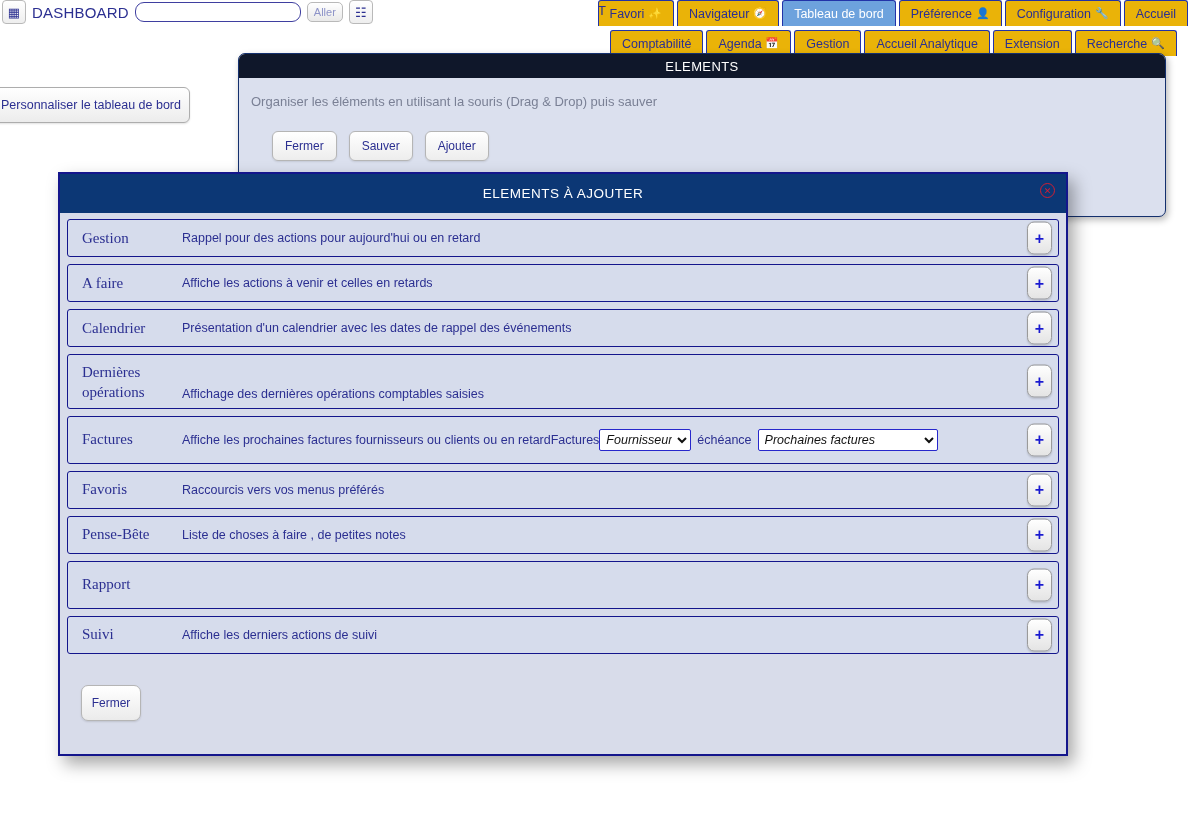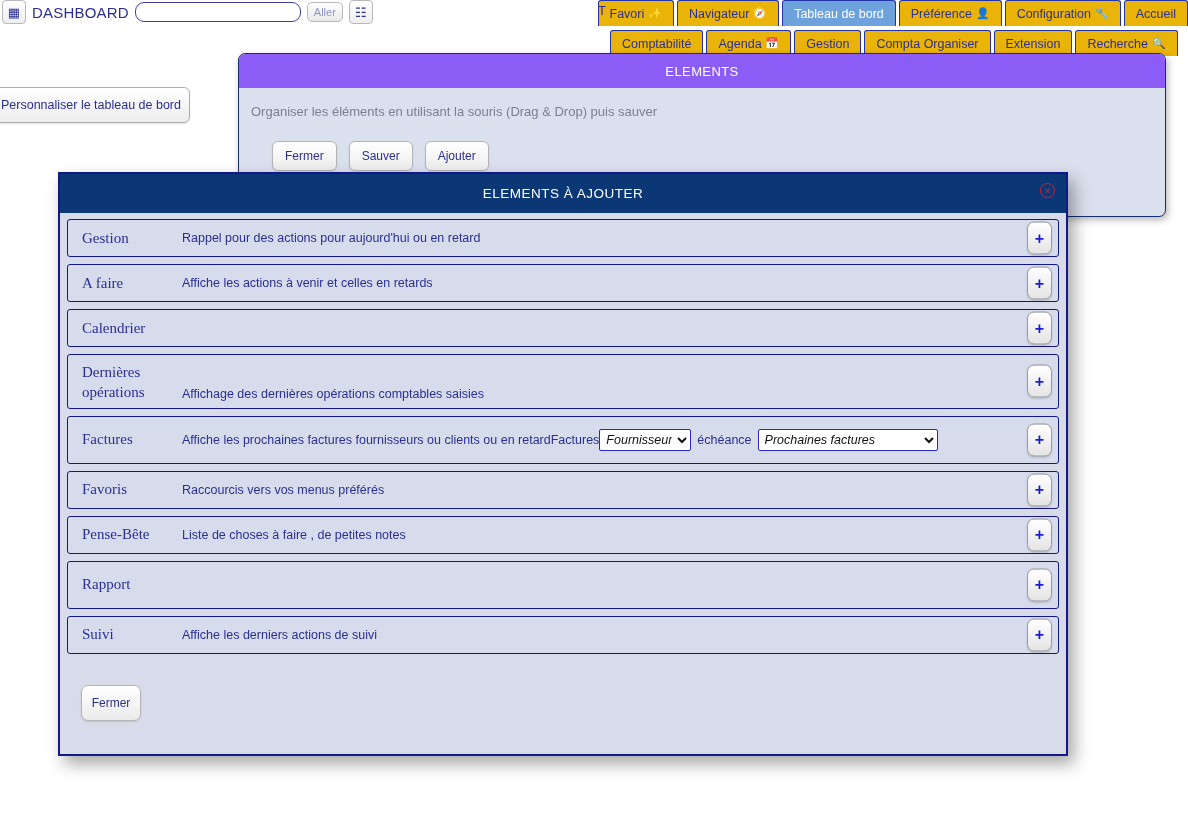--- a/index.html
+++ b/index.html
@@ -129,22 +129,22 @@
     top: 53px;
     width: 926px;
     height: 162px;
     border: 1px solid #14306e;
     border-radius: 7px;
     background: #dbe0ee;
     box-shadow: 2px 3px 7px rgba(0,0,0,.28);
     overflow: hidden;
   }
   #panel-elements .phead {
-    height: 34px;
-    background: #8b5cf6;
+    height: 24px;
+    background: #0f172a;
     color: #ffffff;
     font-size: 13px;
     display: flex;
     align-items: center;
     justify-content: center;
     letter-spacing: .4px;
   }
   #panel-elements .pbody {
     padding: 16px 0 0 8px;
   }
@@ -334,21 +334,21 @@
       <span>Comptabilité</span>
     </div>
     <div class="tab">
       <span>Agenda</span>
       <span class="tico">📅</span>
     </div>
     <div class="tab">
       <span>Gestion</span>
     </div>
     <div class="tab">
-      <span>Compta Organiser</span>
+      <span>Accueil Analytique</span>
     </div>
     <div class="tab">
       <span>Extension</span>
     </div>
     <div class="tab">
       <span>Recherche</span>
       <span class="tico">🔍</span>
     </div>
   </div>
 </div>
@@ -386,20 +386,23 @@
     <div class="el-row">
       <div class="el-name">A faire</div>
       <div class="el-desc">
           <span class="lbl">Affiche les actions à venir et celles en retards</span>
         </div>
       <button class="plus-btn">+</button>
     </div>
 
     <div class="el-row">
       <div class="el-name">Calendrier</div>
+      <div class="el-desc">
+          <span class="lbl">Présentation d'un calendrier avec les dates de rappel des événements</span>
+        </div>
       <button class="plus-btn">+</button>
     </div>
 
     <div class="el-row" style="min-height:54px;">
       <div class="el-name" style="align-self:flex-start;margin-top:2px;width:100px;">Dernières opérations</div>
       <div class="el-desc" style="align-self:flex-end;margin-bottom:2px;">
           <span class="lbl">Affichage des dernières opérations comptables saisies</span>
         </div>
       <button class="plus-btn">+</button>
     </div>

